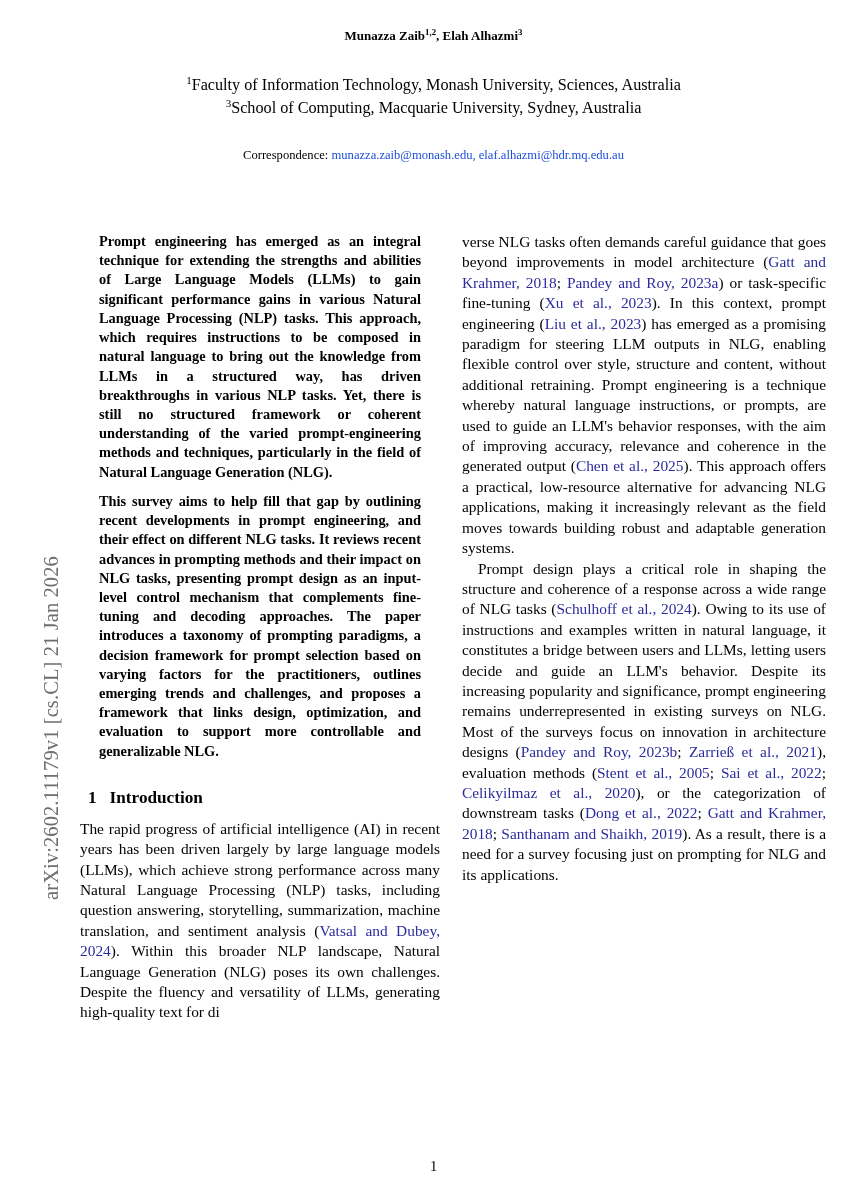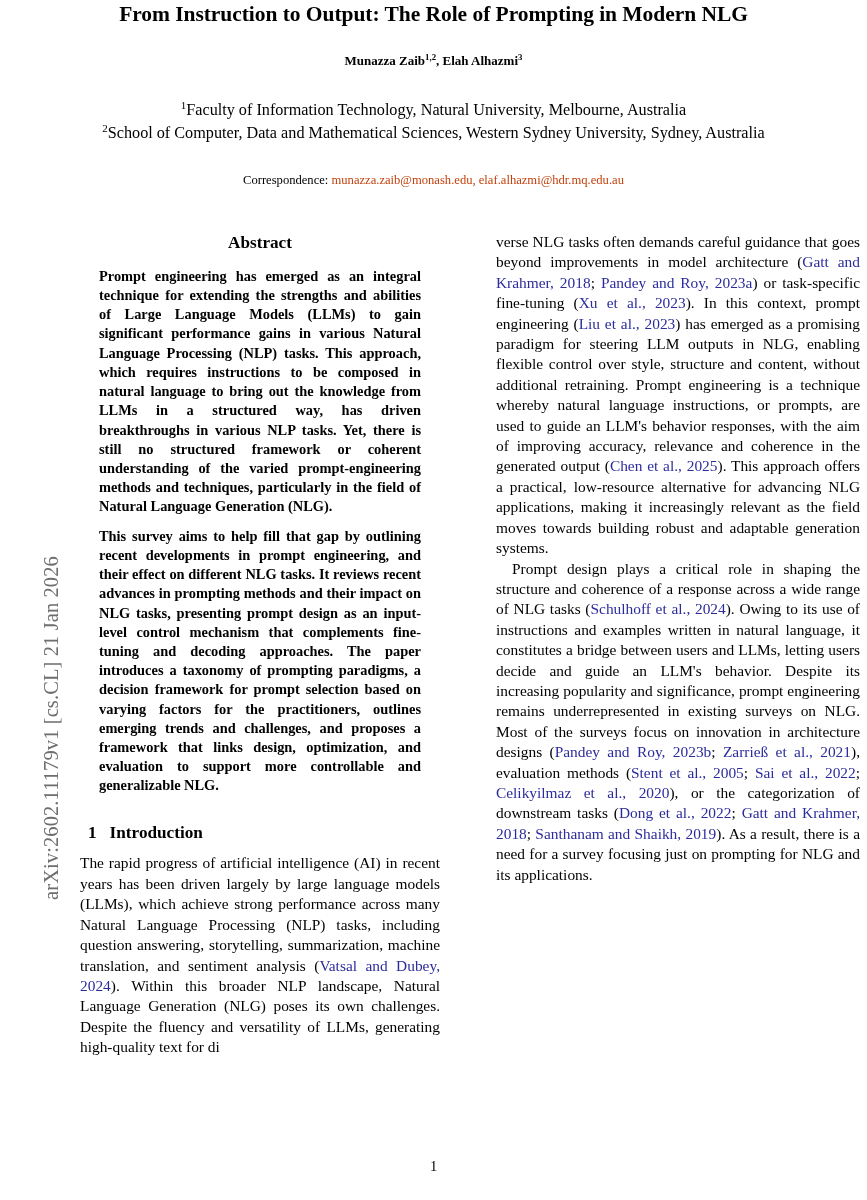--- a/index.html
+++ b/index.html
@@ -68,21 +68,21 @@
     font-size: 16.2px;
     line-height: 1.42;
   }
   .affil-line { white-space: nowrap; }
   sup { font-size: 0.68em; vertical-align: super; line-height: 0; }
   #correspondence {
     margin-top: 28px;
     font-size: 12.6px;
   }
   #correspondence .corr-label { font-weight: normal; }
-  .email { color: #c2410c; }
+  .email { color: #1d4ed8; }
 
   
   #columns {
     position: absolute;
     top: 232px;
     left: 0;
     width: 867px;
     height: 930px;
   }
   .col {
@@ -92,21 +92,21 @@
     line-height: 1.325;
     text-align: justify;
     text-justify: inter-word;
     hyphens: manual;
   }
   #col-left {
     left: 80px;
     width: 360px;
   }
   #col-right {
-    left: 496px;
+    left: 462px;
     width: 364px;
   }
 
   #abstract-heading {
     text-align: center;
     font-size: 17.2px;
     font-weight: bold;
     margin: 0 0 12px 0;
   }
   .abstract-body {
@@ -148,43 +148,41 @@
 <body>
 
 <div id="arxiv-stamp">
   <div class="stamp-text">arXiv:2602.11179v1  [cs.CL]  21 Jan 2026</div>
 </div>
 
 <div id="page">
 
   <div id="header">
 
-    <div id="paper-title">From Instruction to Output: The Role of Prompting in Modern NLG</div>
 
     <div id="authors">
       <span>Munazza Zaib</span><sup>1,2</sup><span>, Elah Alhazmi</span><sup>3</sup>
     </div>
 
     <div id="affiliations">
-      <div class="affil-line"><sup>1</sup><span>Faculty of Information Technology, Natural University, Melbourne, Australia</span></div>
-      <div class="affil-line"><sup>2</sup><span>School of Computer, Data and Mathematical Sciences, Western Sydney University, Sydney, Australia</span></div>
+      <div class="affil-line"><sup>1</sup><span>Faculty of Information Technology, Monash University, Sciences, Australia</span></div>
+      <div class="affil-line"><sup>3</sup><span>School of Computing, Macquarie University, Sydney, Australia</span></div>
     </div>
 
     <div id="correspondence">
       <span class="corr-label">Correspondence:</span>
       <span class="email">munazza.zaib@monash.edu, elaf.alhazmi@hdr.mq.edu.au</span>
     </div>
 
   </div>
 
   <div id="columns">
 
     <div class="col" id="col-left">
 
-      <div id="abstract-heading">Abstract</div>
 
       <div class="abstract-body">
         <p>Prompt engineering has emerged as an integral technique for extending the strengths and abilities of Large Language Models (LLMs) to gain significant performance gains in various Natural Language Processing (NLP) tasks. This approach, which requires instructions to be composed in natural language to bring out the knowledge from LLMs in a structured way, has driven breakthroughs in various NLP tasks. Yet, there is still no structured framework or coherent understanding of the varied prompt-engineering methods and techniques, particularly in the field of Natural Language Generation (NLG).</p>
         <p>This survey aims to help fill that gap by outlining recent developments in prompt engineering, and their effect on different NLG tasks. It reviews recent advances in prompting methods and their impact on NLG tasks, presenting prompt design as an input-level control mechanism that complements fine-tuning and decoding approaches. The paper introduces a taxonomy of prompting paradigms, a decision framework for prompt selection based on varying factors for the practitioners, outlines emerging trends and challenges, and proposes a framework that links design, optimization, and evaluation to support more controllable and generalizable NLG.</p>
       </div>
 
       <div id="section-heading-intro">
         <span class="sec-num">1</span><span>Introduction</span>
       </div>
 

